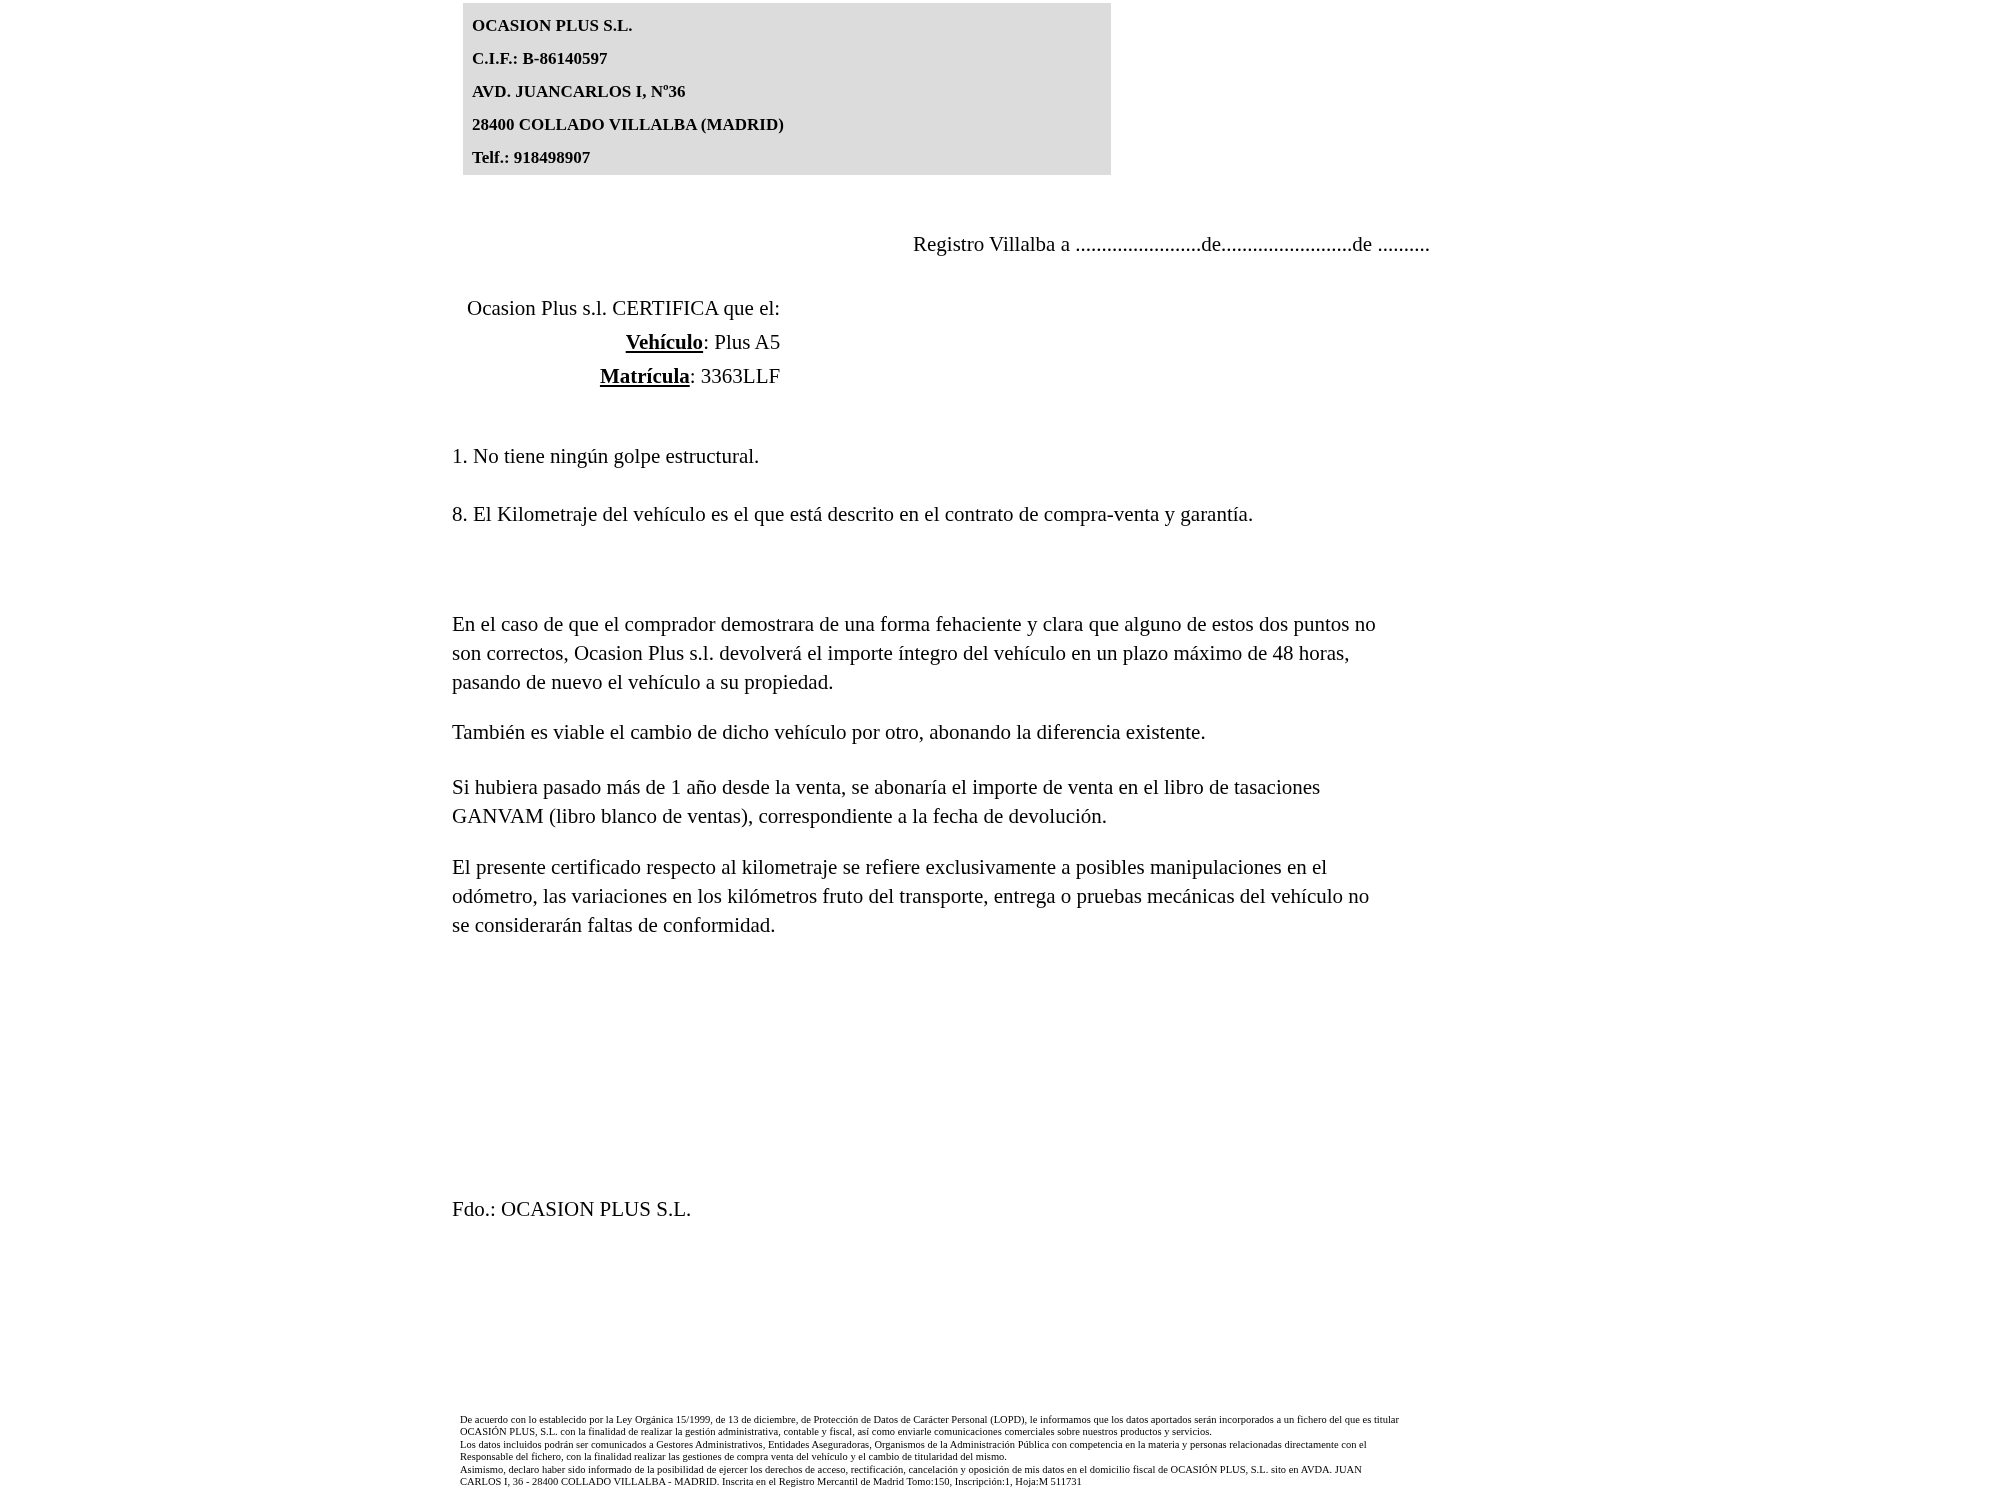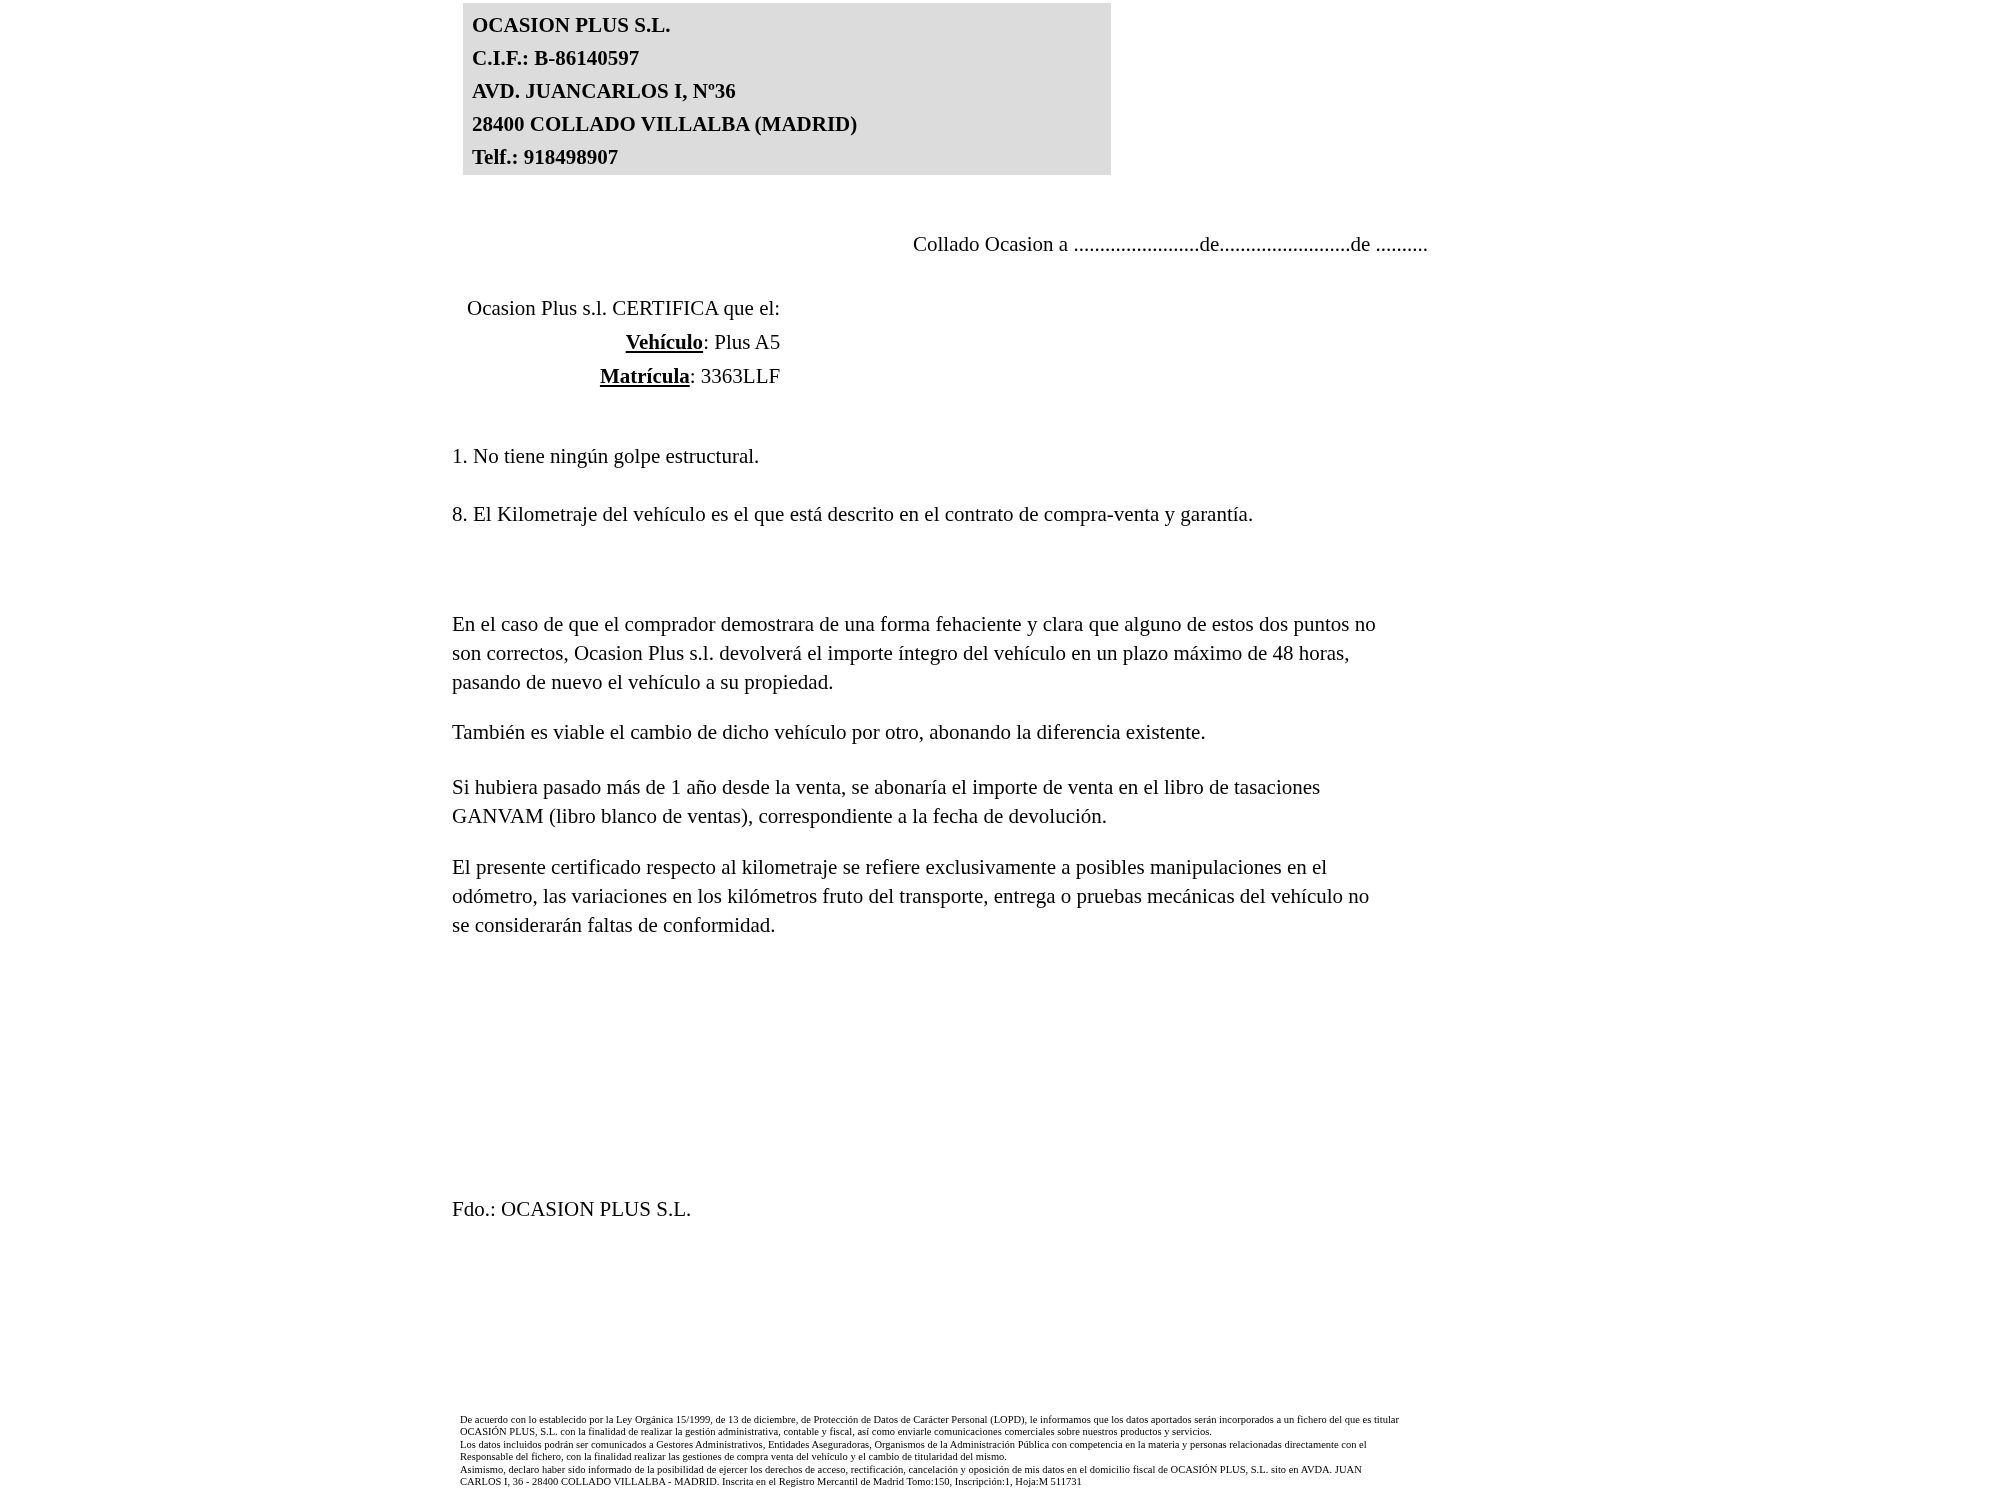--- a/index.html
+++ b/index.html
@@ -21,21 +21,21 @@
     left: 463px;
     top: 3px;
     width: 648px;
     height: 172px;
     background: #dcdcdc;
     box-sizing: border-box;
     padding: 6px 0 0 9px;
   }
   .header-line {
     font-weight: bold;
-    font-size: 21px;
+    font-size: 17px;
     line-height: 33px;
     white-space: nowrap;
   }
 
   
   .date-line {
     left: 913px;
     top: 232px;
     font-size: 21px;
     white-space: nowrap;
@@ -91,21 +91,21 @@
 <body>
 
 <div class="abs header-box">
   <div class="header-line">OCASION PLUS S.L.</div>
   <div class="header-line">C.I.F.: B-86140597</div>
   <div class="header-line">AVD. JUANCARLOS I, Nº36</div>
   <div class="header-line">28400 COLLADO VILLALBA (MADRID)</div>
   <div class="header-line">Telf.: 918498907</div>
 </div>
 
-<div class="abs date-line">Collado Ocasion a ........................de.........................de ..........</div>
+<div class="abs date-line">Registro Villalba a ........................de.........................de ..........</div>
 
 <div class="abs cert-block">
   <div>Ocasion Plus s.l. CERTIFICA que el:</div>
   <div>
     <span class="kv-label">Vehículo</span><span class="kv-value">: Plus A5</span>
   </div>
   <div>
     <span class="kv-label">Matrícula</span><span class="kv-value">: 3363LLF</span>
   </div>
 </div>

